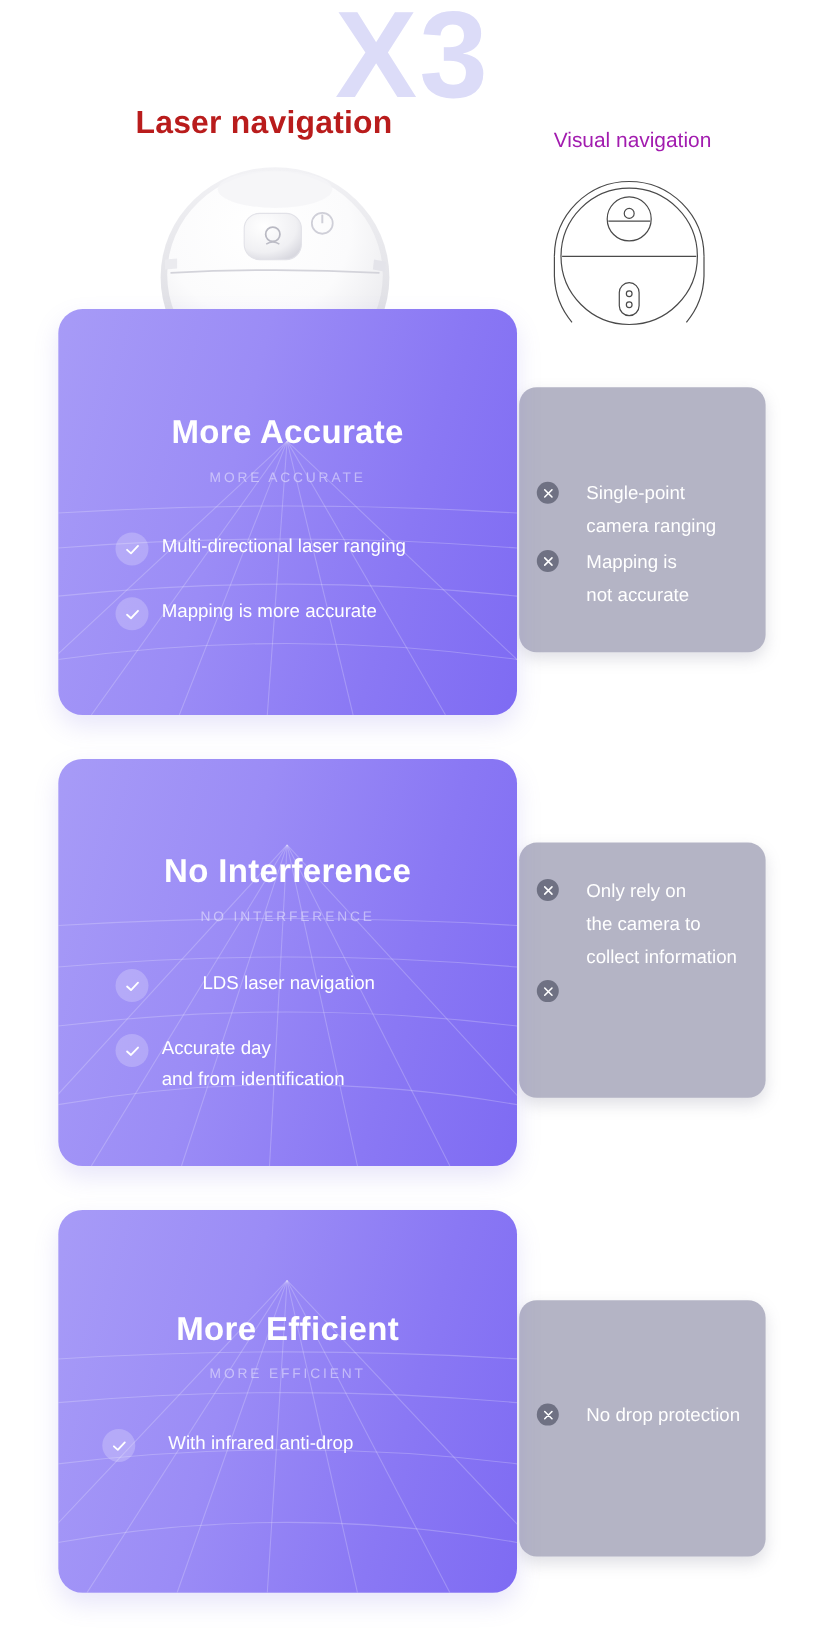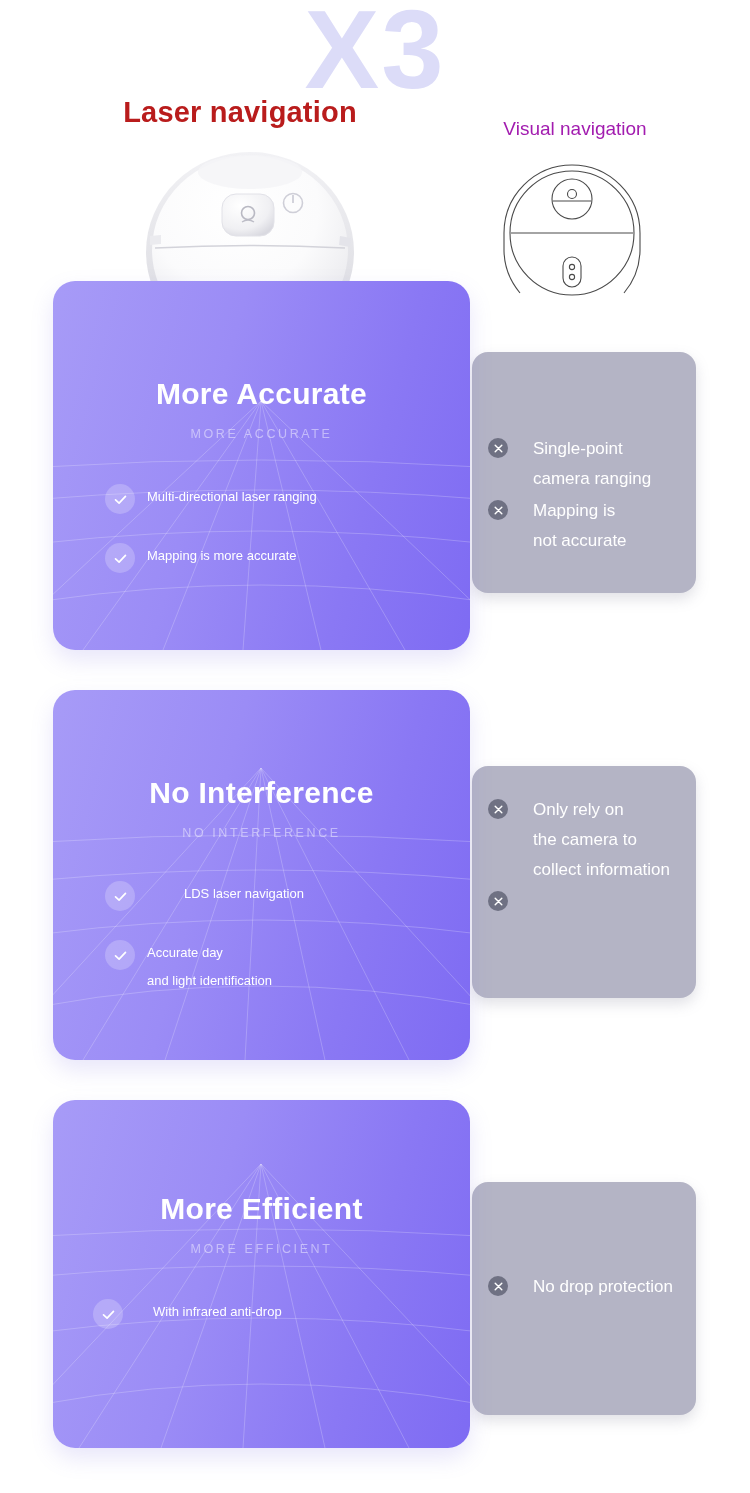--- a/index.html
+++ b/index.html
@@ -63,21 +63,21 @@
   }
 
   .feature-list { position:relative; }
   .feature-row { display:flex; align-items:flex-start; }
   .check-ico {
     flex:0 0 auto; width:30px; height:30px; border-radius:50%;
     background:rgba(255,255,255,.22);
     display:flex; align-items:center; justify-content:center;
     margin-right:12px; margin-top:1px;
   }
-  .feature-text { color:#ffffff; font-size:13px; line-height:28px; font-weight:normal; }
+  .feature-text { color:#ffffff; font-size:17px; line-height:28px; font-weight:normal; }
 
   .con-list { position:relative; }
   .con-row { display:flex; align-items:flex-start; margin-bottom:2px;gap:16px; }
   .x-ico {
     flex:0 0 auto; width:20px; height:20px; border-radius:50%;
     background:#6f7183;
     display:flex; align-items:center; justify-content:center;
     margin-right:9px; margin-top:4px;
   }
   .con-text { color:#ffffff; font-size:17px; line-height:30px; font-weight:normal; }
@@ -274,21 +274,21 @@
         </span>
         <span class="feature-text" style="white-space:pre-line;">LDS laser navigation</span>
       </div>
       <div class="feature-row">
         <span class="check-ico">
           <svg viewBox="0 0 24 24" width="17" height="17">
               <path d="M5 12.5 L10 17 L19 7.5" stroke="#ffffff" stroke-width="2.4" stroke-linecap="round" stroke-linejoin="round" fill="none"></path>
             </svg>
         </span>
         <span class="feature-text" style="white-space:pre-line;">Accurate day
-and light identification</span>
+and from identification</span>
       </div>
     </div>
   </div>
 
   <div class="gray-card" style="top:1182px; height:233px;">
     <div class="con-list" style="padding:90px 10px 0 16px;">
       <div class="con-row">
         <span class="x-ico">
           <svg viewBox="0 0 20 20" width="11" height="11">
               <path d="M4 4 L16 16 M16 4 L4 16" stroke="#ffffff" stroke-width="2.6" stroke-linecap="round" fill="none"></path>

